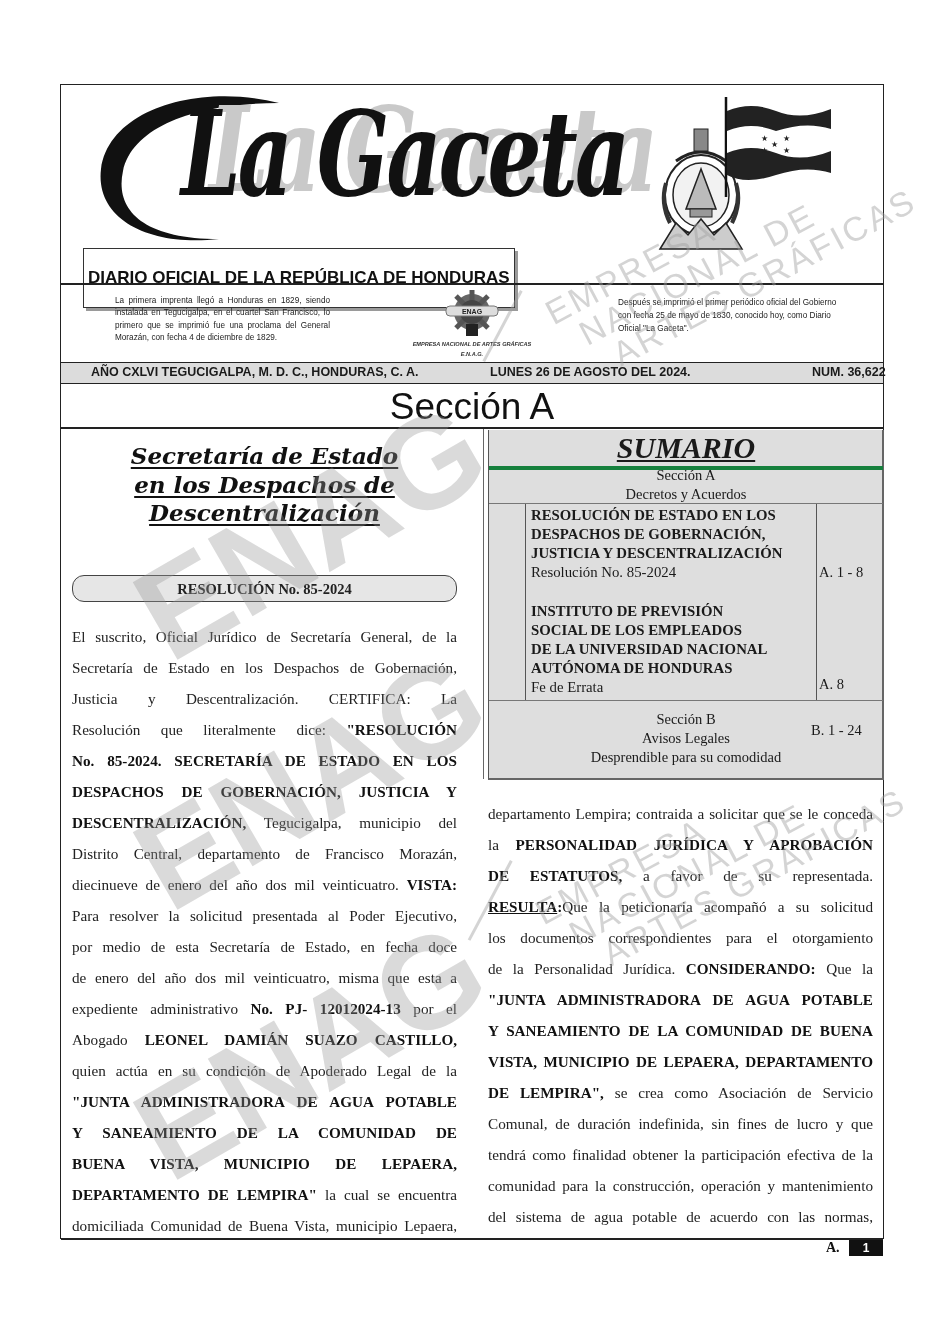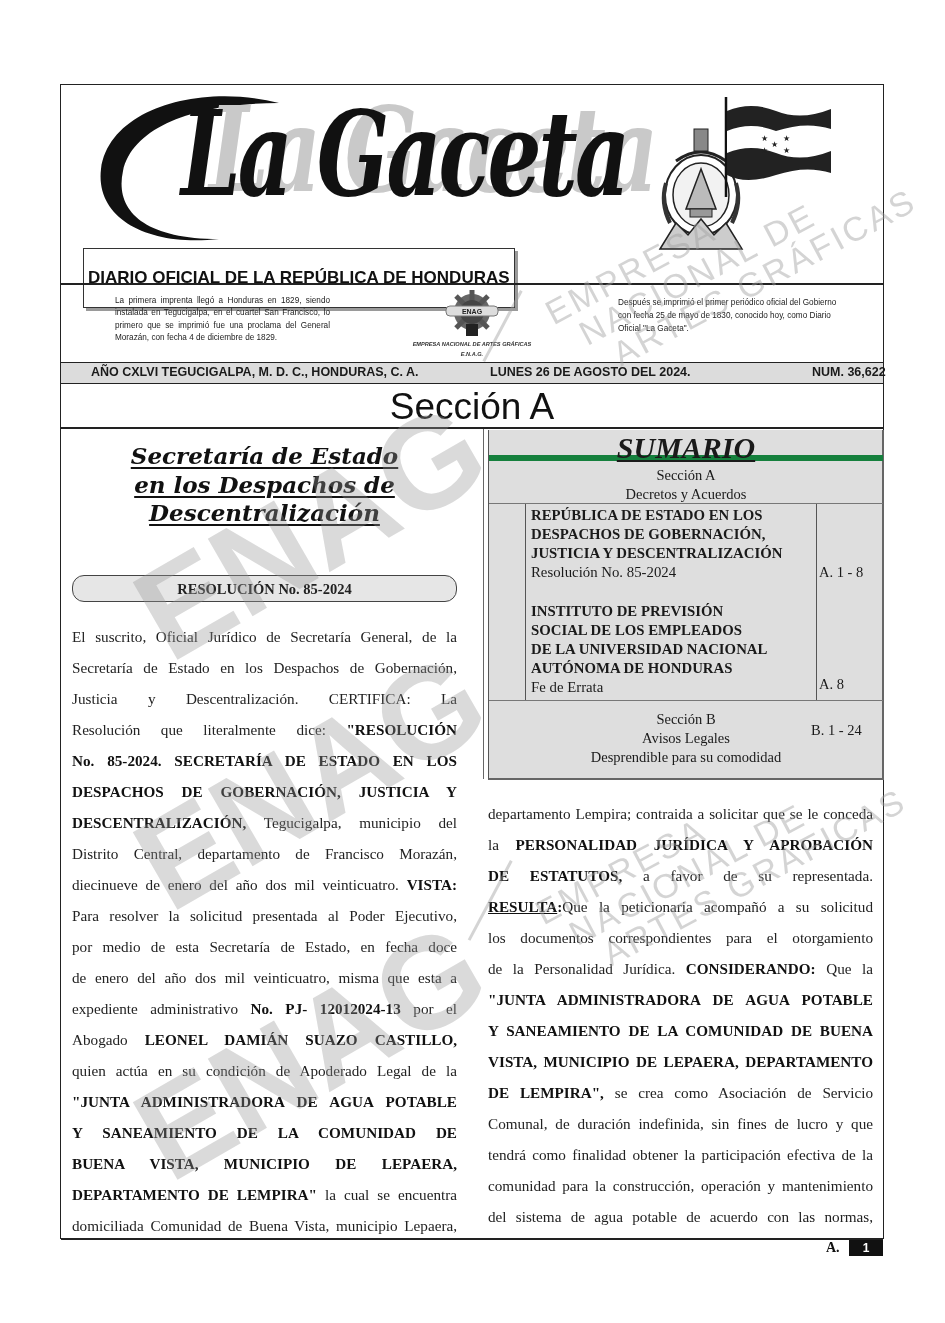--- a/index.html
+++ b/index.html
@@ -37,21 +37,21 @@
 
   .body-col { position: absolute; font-size: 15.2px; line-height: 31px; text-align: justify; color: #222; }
   .body-col .line { display: block; text-align: justify; text-align-last: justify; white-space: nowrap; height: 31px; }
   .body-col b { font-weight: bold; color: #111; }
   .left-body { left: 72px; top: 621px; width: 385px; font-family: Liberation Serif, serif; }
   .right-body { left: 488px; top: 798px; width: 385px; }
 
   
   .sumario { position: absolute; left: 488px; top: 430px; width: 396px; height: 350px; background: #dedede; border-left: 1px solid #555; border-bottom: 2px solid #666; border-right: 2px solid #666; box-sizing: border-box; }
   .sumario .cell { position: absolute; }
-  .sum-title { left: 0; top: 0; width: 394px; height: 31px; text-align: center; font-style: italic; font-weight: bold; font-size: 30px; line-height: 36px; border-bottom: 6px solid #15803d; box-sizing: border-box; }
+  .sum-title { left: 0; top: 0; width: 394px; height: 40px; text-align: center; font-style: italic; font-weight: bold; font-size: 30px; line-height: 36px; border-bottom: 4px solid #15803d; box-sizing: border-box; }
   .sum-title span { text-decoration: underline; text-decoration-thickness: 2px; text-underline-offset: 2px; }
   .sum-secA { left: 0; top: 34px; width: 394px; height: 40px; text-align: center; font-size: 14.5px; line-height: 19px; padding-top: 2px; border-bottom: 1px solid #777; box-sizing: border-box; }
   .sum-entries { left: 36px; top: 74px; width: 290px; height: 196px; border-left: 1px solid #555; border-right: 1px solid #555; }
   .sum-entry { position: absolute; left: 5px; width: 285px; font-size: 14.8px; line-height: 19px; }
   .sum-entry .org { font-weight: bold; }
   .sum-page { position: absolute; left: 330px; font-size: 14.5px; }
   .sum-secB { left: 0; top: 270px; width: 394px; height: 78px; border-top: 1px solid #777; text-align: center; font-size: 14.5px; line-height: 19px; padding-top: 9px; box-sizing: border-box; }
   .sum-secB-page { position: absolute; left: 322px; top: 292px; font-size: 14.5px; }
 
   
@@ -143,21 +143,21 @@
 <div class="resolution-pill">RESOLUCIÓN No. 85-2024</div>
 
 <div class="sumario">
   <div class="cell sum-title"><span>SUMARIO</span></div>
   <div class="cell sum-secA">
     <div>Sección A</div>
     <div>Decretos y Acuerdos</div>
   </div>
   <div class="cell sum-entries">
     <div class="sum-entry" style="top:2px;">
-      <div class="org">REPÚBLICA DE ESTADO EN LOS</div>
+      <div class="org">RESOLUCIÓN DE ESTADO EN LOS</div>
       <div class="org">DESPACHOS DE GOBERNACIÓN,</div>
       <div class="org">JUSTICIA Y DESCENTRALIZACIÓN</div>
       <div>Resolución No. 85-2024</div>
     </div>
     <div class="sum-entry" style="top:98px;">
       <div class="org">INSTITUTO DE PREVISIÓN</div>
       <div class="org">SOCIAL DE LOS EMPLEADOS</div>
       <div class="org">DE LA UNIVERSIDAD NACIONAL</div>
       <div class="org">AUTÓNOMA DE HONDURAS</div>
       <div>Fe de Errata</div>

